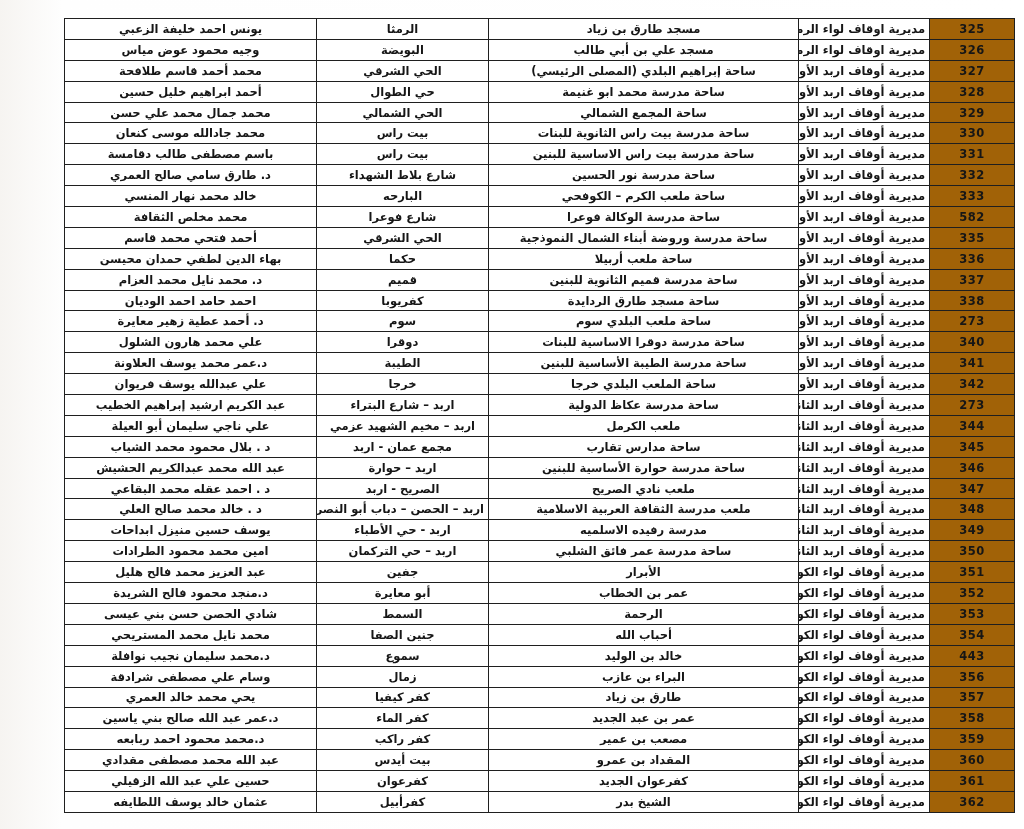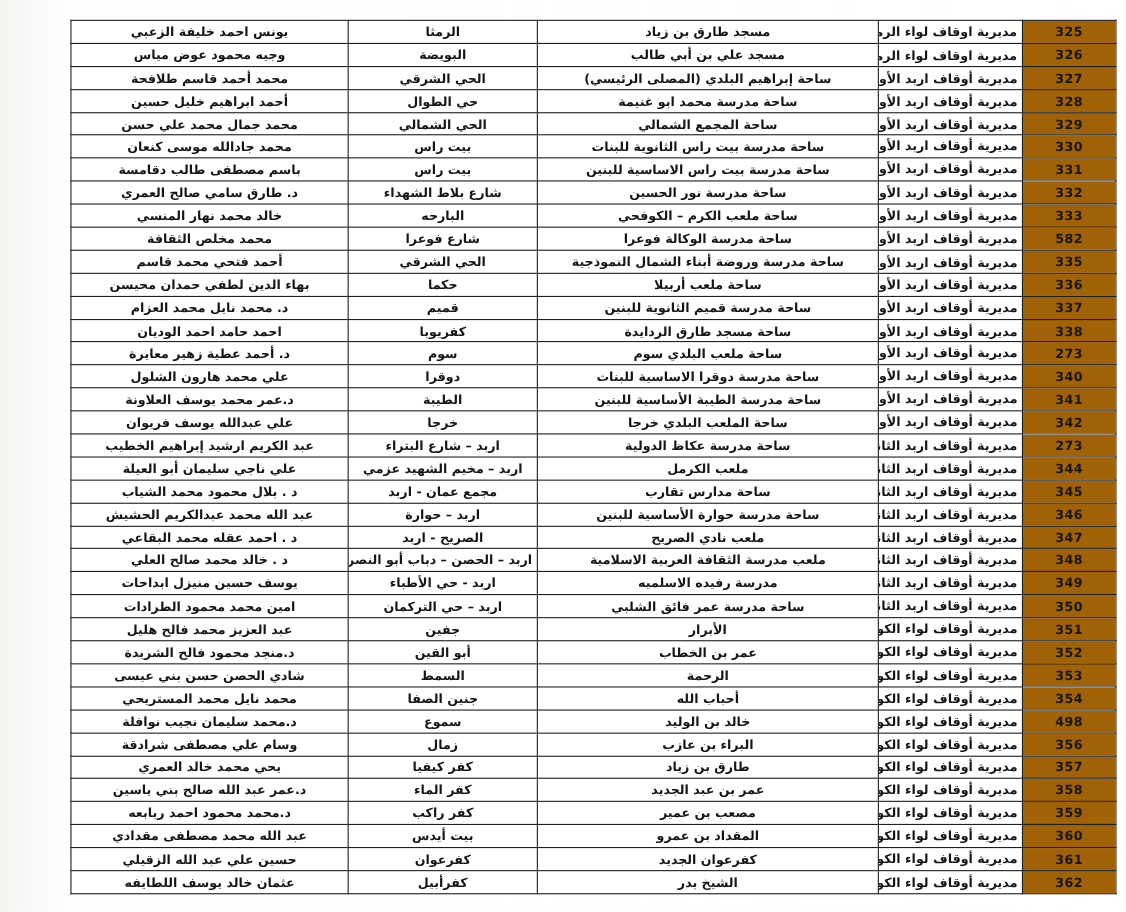--- a/index.html
+++ b/index.html
@@ -248,39 +248,39 @@
       <td class="col-number">351</td>
       <td class="col-directorate">مديرية أوقاف لواء الكورة</td>
       <td class="col-location">الأبرار</td>
       <td class="col-district">جفين</td>
       <td class="col-name">عبد العزيز محمد فالح هليل</td>
     </tr>
         <tr>
       <td class="col-number">352</td>
       <td class="col-directorate">مديرية أوقاف لواء الكورة</td>
       <td class="col-location">عمر بن الخطاب</td>
-      <td class="col-district">أبو القين</td>
+      <td class="col-district">أبو معايرة</td>
       <td class="col-name">د.منجد محمود فالح الشريدة</td>
     </tr>
         <tr>
       <td class="col-number">353</td>
       <td class="col-directorate">مديرية أوقاف لواء الكورة</td>
       <td class="col-location">الرحمة</td>
       <td class="col-district">السمط</td>
       <td class="col-name">شادي الحصن حسن بني عيسى</td>
     </tr>
         <tr>
       <td class="col-number">354</td>
       <td class="col-directorate">مديرية أوقاف لواء الكورة</td>
       <td class="col-location">أحباب الله</td>
       <td class="col-district">جنين الصفا</td>
       <td class="col-name">محمد نايل محمد المستريحي</td>
     </tr>
         <tr>
-      <td class="col-number">498</td>
+      <td class="col-number">443</td>
       <td class="col-directorate">مديرية أوقاف لواء الكورة</td>
       <td class="col-location">خالد بن الوليد</td>
       <td class="col-district">سموع</td>
       <td class="col-name">د.محمد سليمان نجيب نوافلة</td>
     </tr>
         <tr>
       <td class="col-number">356</td>
       <td class="col-directorate">مديرية أوقاف لواء الكورة</td>
       <td class="col-location">البراء بن عازب</td>
       <td class="col-district">زمال</td>

